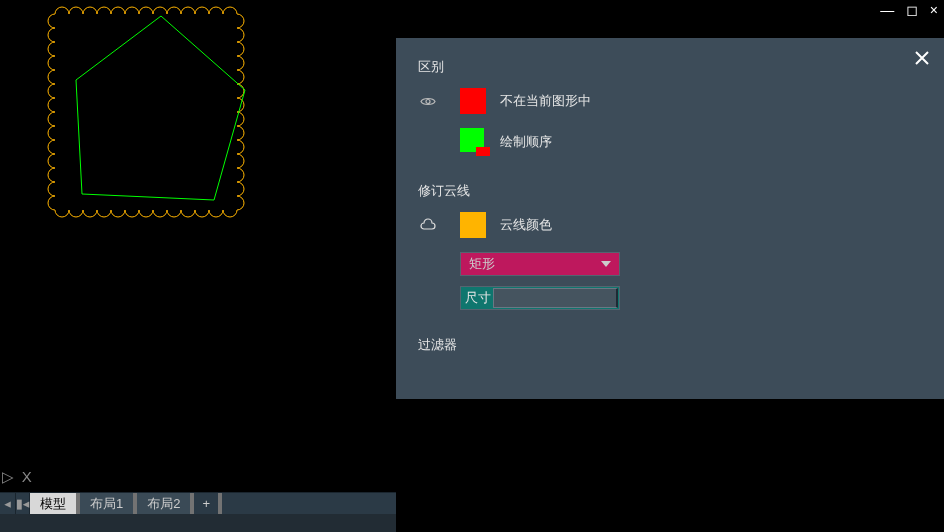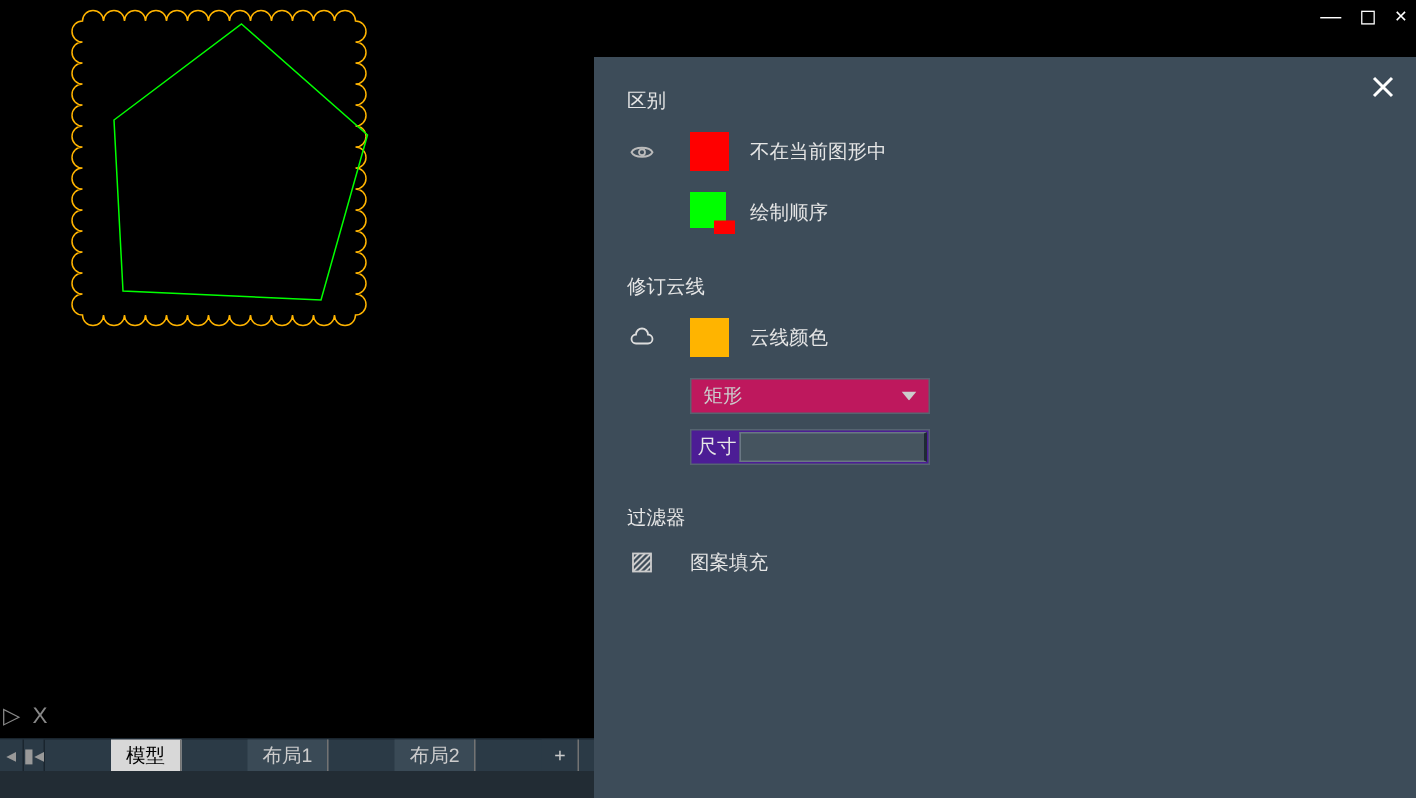--- a/index.html
+++ b/index.html
@@ -66,22 +66,21 @@
   .layout-nav.active-ind {
     width: 14px;
     background: #2b3a46;
   }
   .layout-tab {
     height: 22px;
     padding: 0 10px;
     display: flex; align-items: center;
     background: #3a4a56;
     color: #ccc;
-    border-right: 1px solid #737373;
-    margin-left: 44px;
+    border-right: 4px solid #737373;
   }
   .layout-tab.active {
     background: #d8d8d8;
     color: #000;
   }
   .layout-tab.add {
     padding: 0 8px;
     color: #ccc;
     background: #2b3a46;
   }
@@ -89,21 +88,21 @@
     position: absolute;
     left: 0; bottom: 0;
     width: 396px; height: 18px;
     background: #222c34;
   }
 
   
   .panel {
     position: absolute;
     left: 396px; top: 38px;
-    width: 548px; height: 494px;
+    width: 548px; height: 361px;
     background: #3d4c59;
     color: #e6e6e6;
     padding: 14px 16px 23px 22px;
   }
   .panel-close {
     position: absolute;
     top: 12px; right: 14px;
     width: 16px; height: 16px;
     color: #fff;
   }
@@ -173,21 +172,21 @@
     padding: 0 8px;
     margin-left: 42px;
   }
   .combo .dd { color: #ccc; }
   .combo svg { width:10px; height:6px; fill:#ccc; }
 
   .input-row {
     display:flex; align-items:center;
     margin-left: 42px;
     width: 160px; height: 24px;
-    background: #4c1d95;
+    background: #0f766e;
     border: 1px solid #556470;
   }
   .input-row .prefix {
     padding: 0 2px 0 4px;
     color: #e6e6e6;
   }
   .input-row .field {
     flex: 1;
     height: 20px;
     background: #45545f;
@@ -297,24 +296,15 @@
   <div class="row">
     <div class="input-row">
       <span class="prefix">尺寸</span>
       <div class="field"></div>
     </div>
   </div>
 
   <div class="section-spacer"></div>
   <div class="section-title">过滤器</div>
 
-  <div class="filter-row">
-    <div class="left-icon filter-icon">
-      <svg viewBox="0 0 16 16">
-          <rect x="2" y="2" width="12" height="12"></rect>
-          <path d="M2 6 L6 2 M2 10 L10 2 M2 14 L14 2 M6 14 L14 6 M10 14 L14 10"></path>
-        </svg>
-    </div>
-    <div class="label-text">图案填充</div>
-  </div>
 
 
 </div>
 
 </body></html>

